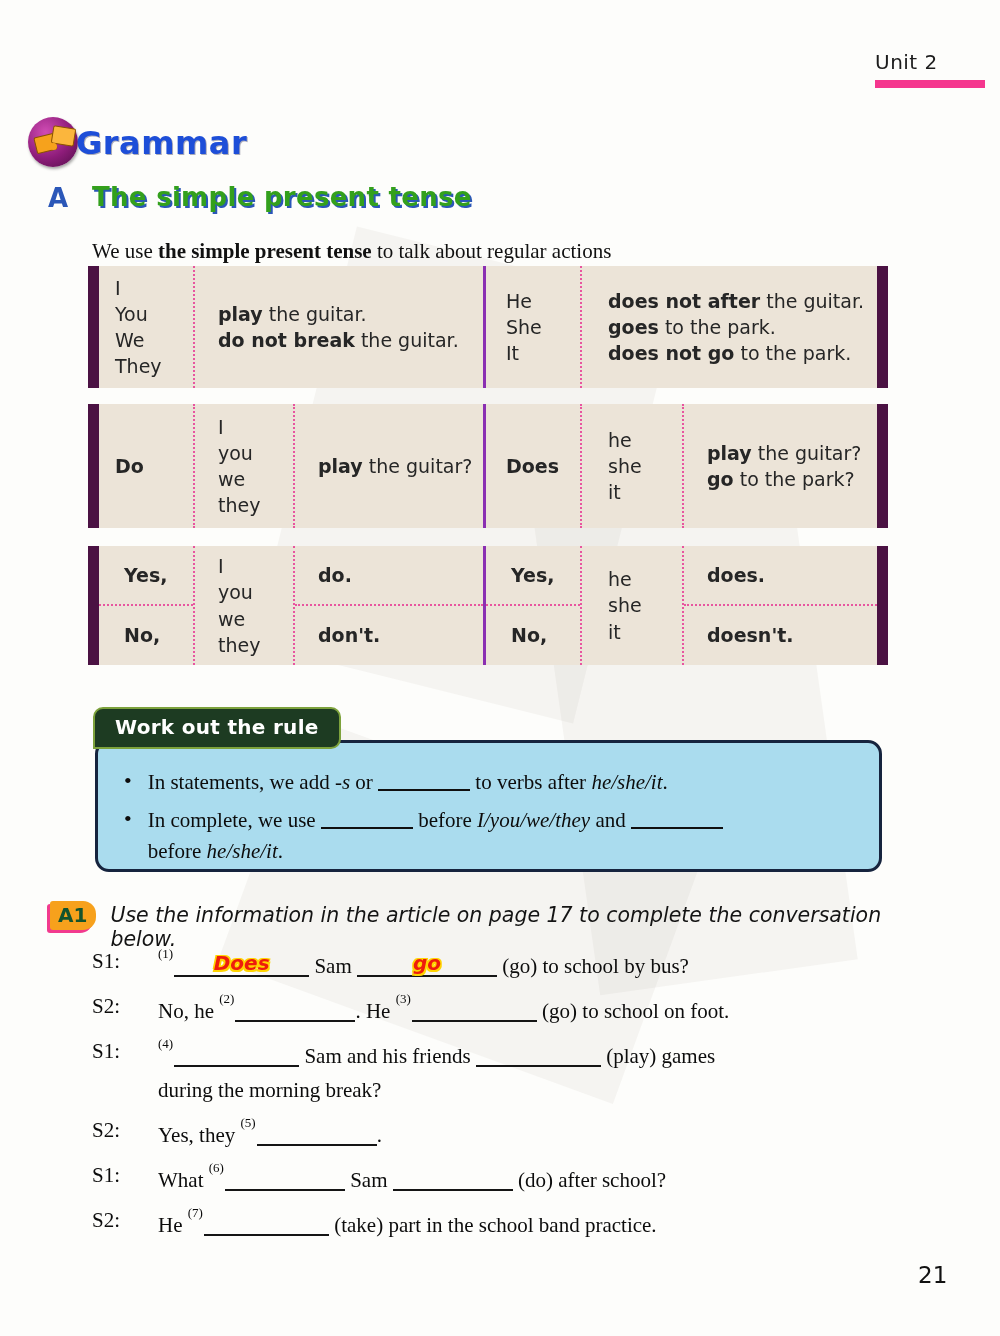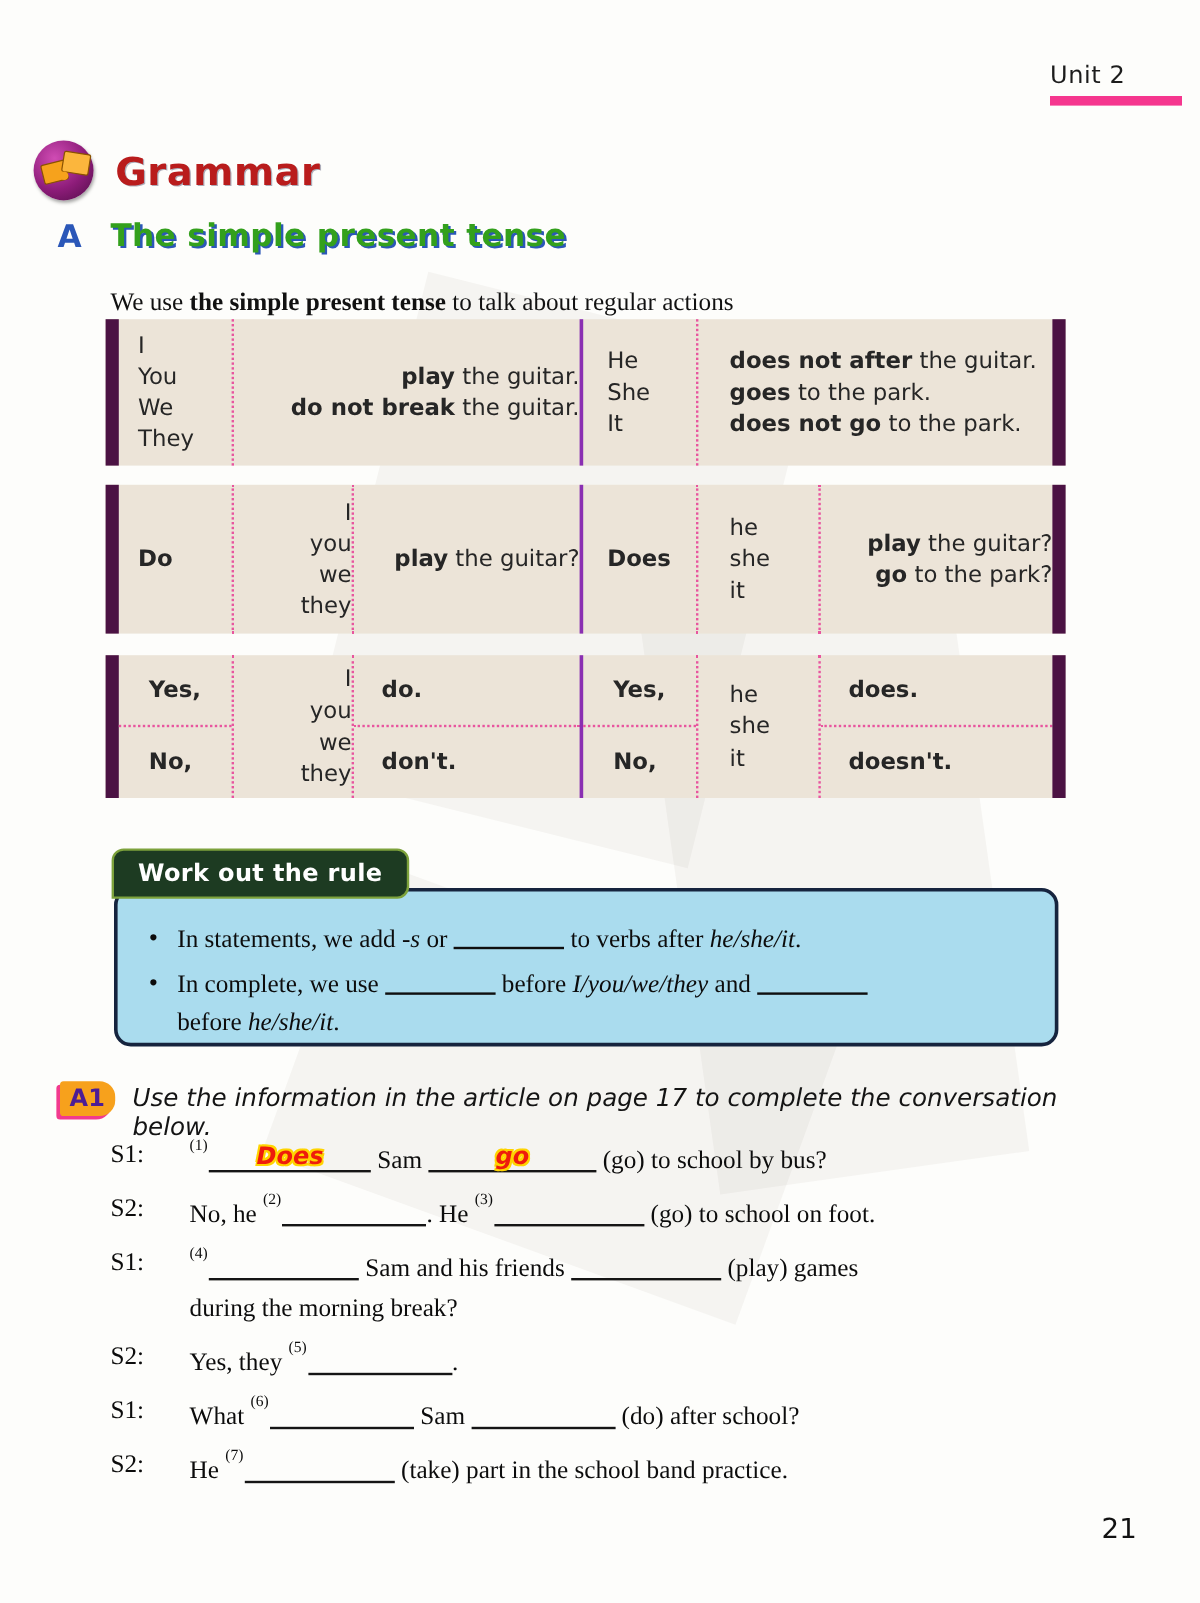--- a/index.html
+++ b/index.html
@@ -24,40 +24,40 @@
 
   .gicon { left:28px; top:117px; width:50px; height:50px; border-radius:50%;
     background:radial-gradient(circle at 35% 30%, #d04cb4, #8d1c79 55%, #4f0d46);
     box-shadow:1px 2px 3px rgba(0,0,0,0.35); }
   .gicon .p1 { position:absolute; left:7px; top:18px; width:19px; height:15px; background:#f6a21c;
     border:1px solid #8a5200; border-radius:2px; transform:rotate(-14deg); }
   .gicon .p2 { position:absolute; left:24px; top:10px; width:21px; height:16px; background:#fbb63d;
     border:1px solid #8a5200; border-radius:2px; transform:rotate(9deg); }
   .gicon .k1 { position:absolute; left:22px; top:26px; width:7px; height:7px; background:#f6a21c;
     border-radius:50%; }
-  .page-title { left:96px; top:124px; font-size:32px; font-weight:800; color:#b91c1c;
+  .page-title { left:76px; top:124px; font-size:32px; font-weight:800; color:#1d4ed8;
     text-shadow:1px 1px 0 rgba(20,20,60,0.35); letter-spacing:0.5px; }
 
   .sec-letter { left:48px; top:183px; font-size:26px; font-weight:800; color:#2b57b8; }
   .sec-heading { left:92px; top:182px; font-size:26px; font-weight:800; color:#33a01c;
     text-shadow:2px 2px 0 #2b57b8; letter-spacing:0.3px; }
   .intro { left:92px; top:222px; font-size:21px; color:#111; white-space:pre-wrap;margin-top:17px; }
 
   
   .gtable { position:absolute; left:88px; width:800px; background:#ece4d8; display:grid; z-index:1; }
   .t1 { top:266px; height:122px; grid-template-columns:11px 94px 290px 97px 297px 11px; }
   .t2 { top:404px; height:124px; grid-template-columns:11px 94px 100px 190px 97px 102px 195px 11px; }
   .t3 { top:546px; height:119px; grid-template-columns:11px 94px 100px 190px 97px 102px 195px 11px; }
   .bar { background:#4b1243; }
   .cell { display:flex; flex-direction:column; justify-content:center; font-size:19px; color:#262626;
     line-height:1.38; white-space:pre-wrap; }
   .cell b { font-weight:700; }
   .dotl { border-left:2px dotted #e8559f; }
   .soll { border-left:3px solid #8a2fb2; }
-  .pl16 { padding-left:16px; } .pl20 { padding-left:20px; } .pl23 { padding-left:23px;text-align:right; }
+  .pl16 { padding-left:16px; } .pl20 { padding-left:20px; } .pl23 { padding-left:23px; }
   .pl25 { padding-left:25px; } .pl26 { padding-left:26px; }
   .split { display:grid; grid-template-rows:1fr 1fr; }
   .split .half { display:flex; align-items:center; font-size:19px; color:#262626; white-space:pre-wrap;font-weight:bold; }
   .split .top { border-bottom:2px dotted #e8559f; }
 
   
   .rule-tab { left:93px; top:707px; background:#1d3b22; color:#fff; font-size:20px; font-weight:700;
     padding:6px 20px 8px 20px; border-radius:10px 10px 10px 0; border:2px solid #7da23c;
     letter-spacing:0.3px; z-index:3; }
   .rule-box { left:95px; top:740px; width:787px; height:132px; background:#aadcee;
@@ -65,21 +65,21 @@
   .rb-line { display:flex; gap:16px; padding:0 26px 0 26px; font-family:"Liberation Serif", serif;
     font-size:21px; color:#0c0c0c; line-height:1.45; margin-bottom:8px; }
   .rb-dot { font-size:22px; line-height:1.3; }
   .rb-text { white-space:pre-wrap; }
   .rb-text i { font-style:italic; }
   .blank-rule { display:inline-block; width:92px; border-bottom:2px solid #0f0f0f; height:1em;
     vertical-align:-2px; }
 
   
   .a1row { left:50px; top:901px; display:flex; gap:14px; align-items:flex-start; width:900px; }
-  .a1badge { background:#f7a11c; color:#4c1d95; font-weight:800; font-size:20px; padding:2px 9px 3px 8px;
+  .a1badge { background:#f7a11c; color:#14532d; font-weight:800; font-size:20px; padding:2px 9px 3px 8px;
     border-radius:3px 13px 13px 3px; box-shadow:-3px 3px 0 #f23a8e; flex:0 0 auto; }
   .a1instr { font-style:italic; font-size:20.5px; color:#141414; font-weight:500; padding-top:2px; }
 
   .dialogue { left:92px; top:944px; width:830px; font-family:"Liberation Serif", serif; font-size:21px;
     color:#0c0c0c; }
   .drow { display:grid; grid-template-columns:66px 1fr; margin-bottom:6px; line-height:34px; }
   .dspk { font-weight:400; }
   .dtext { white-space:pre-wrap; }
   .dsup { font-size:13px; position:relative; top:-7px; margin-right:1px; font-family:"Liberation Serif", serif; }
   .bl { display:inline-block; border-bottom:2px solid #151515; height:24px; vertical-align:-4px;

